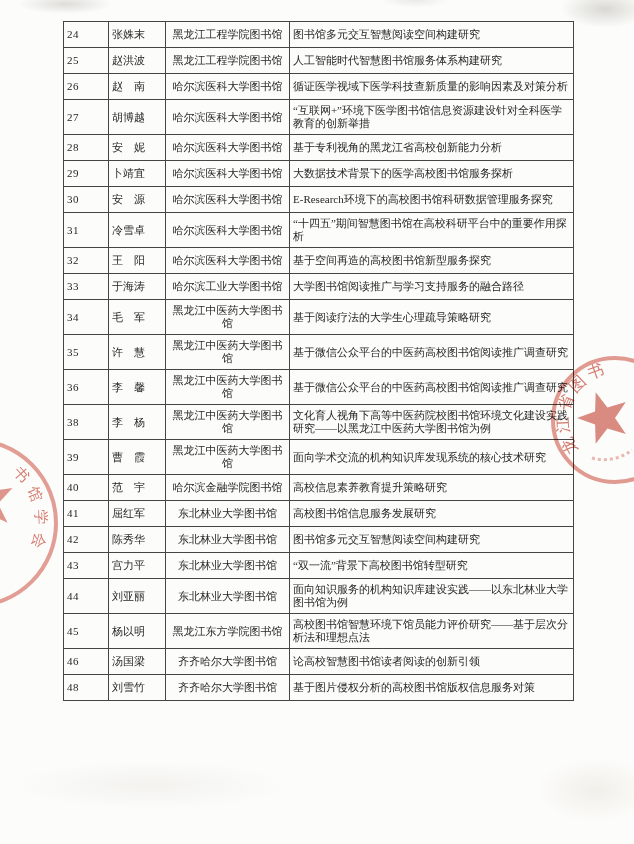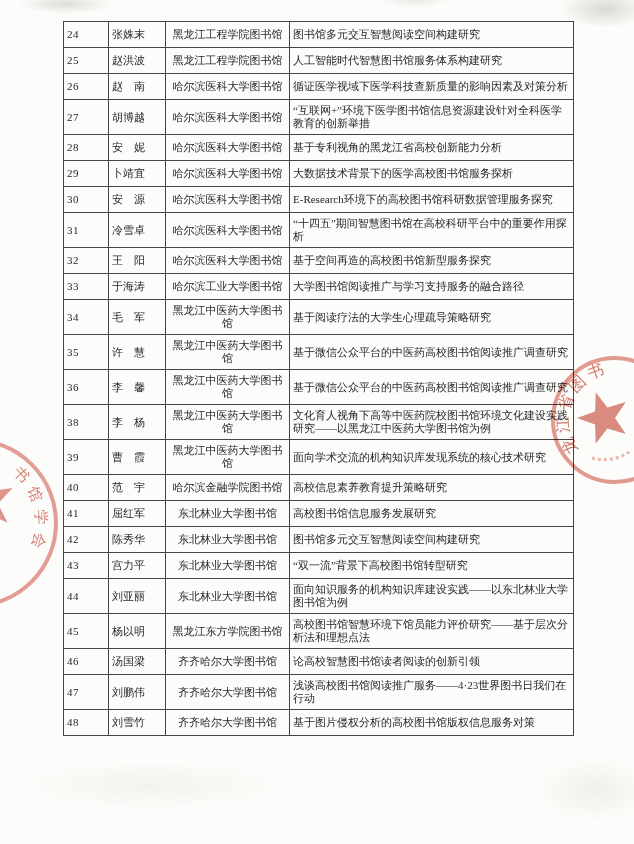--- a/index.html
+++ b/index.html
@@ -219,26 +219,20 @@
       <td class="c-title">高校图书馆智慧环境下馆员能力评价研究——基于层次分析法和理想点法</td>
     </tr>
 
     <tr>
       <td class="c-no">46</td>
       <td class="c-name">汤国梁</td>
       <td class="c-org">齐齐哈尔大学图书馆</td>
       <td class="c-title">论高校智慧图书馆读者阅读的创新引领</td>
     </tr>
 
-    <tr>
-      <td class="c-no">47</td>
-      <td class="c-name">刘鹏伟</td>
-      <td class="c-org">齐齐哈尔大学图书馆</td>
-      <td class="c-title">浅谈高校图书馆阅读推广服务——4·23世界图书日我们在行动</td>
-    </tr>
 
     <tr>
       <td class="c-no">48</td>
       <td class="c-name">刘雪竹</td>
       <td class="c-org">齐齐哈尔大学图书馆</td>
       <td class="c-title">基于图片侵权分析的高校图书馆版权信息服务对策</td>
     </tr>
   </tbody>
   </table>
 

